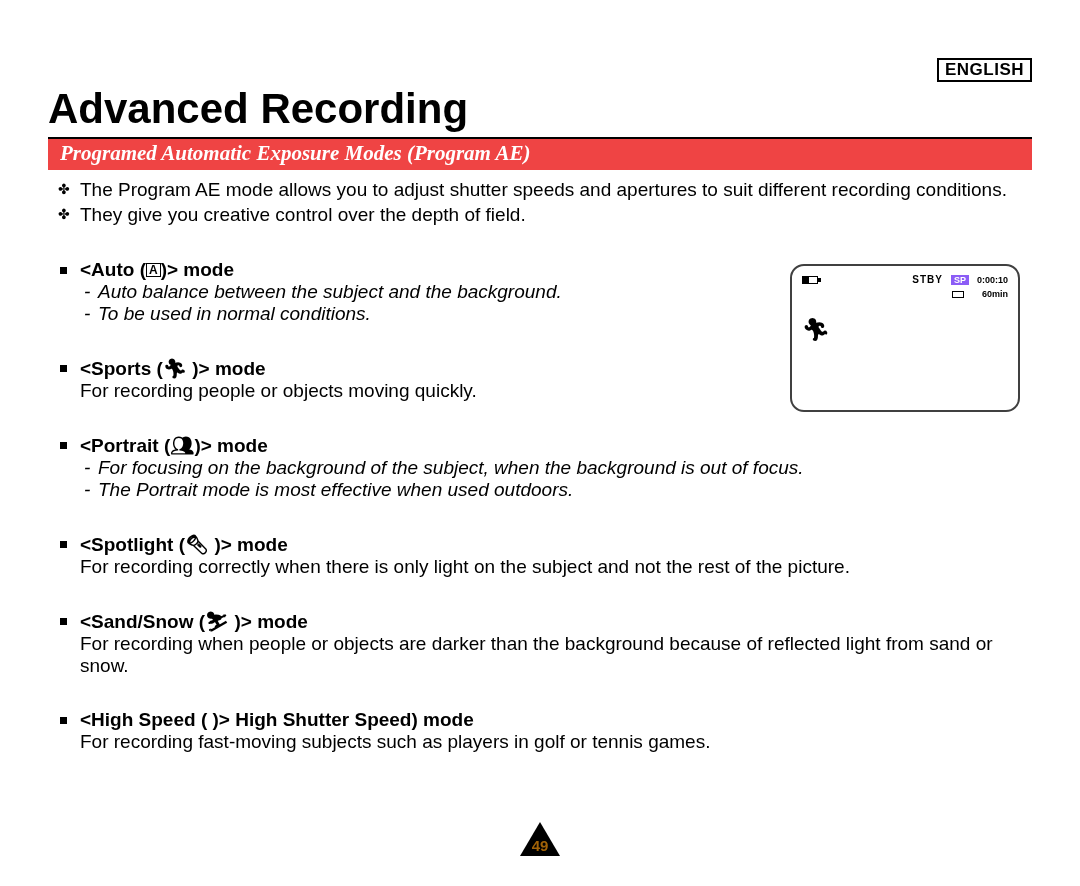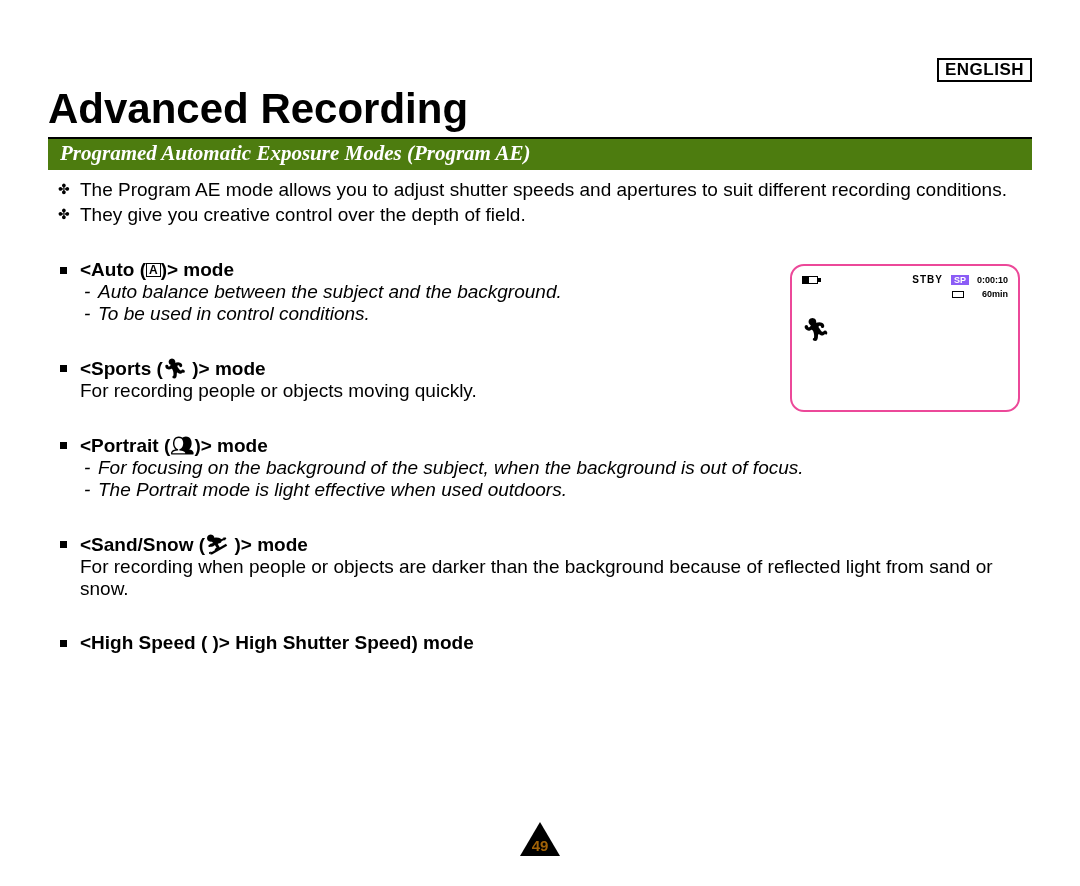--- a/index.html
+++ b/index.html
@@ -32,21 +32,21 @@
     font-size: 42px;
     font-weight: bold;
     margin: 30px 0 4px 0;
   }
   .hr-top {
     border: none;
     border-top: 2px solid #000;
     margin: 0;
   }
   .subhead {
-    background: #4d7c0f;
+    background: #ef4444;
     color: #fff;
     font-style: italic;
     font-weight: bold;
     font-size: 21px;
     padding: 2px 12px 4px 12px;
     margin: 0;
     font-family: "Times New Roman", serif;
   }
   .content {
     position: relative;
@@ -107,21 +107,21 @@
   }
   .modes-full {
     padding-right: 0;
   }
   .screenbox {
     position: absolute;
     top: 264px;
     right: 60px;
     width: 230px;
     height: 148px;
-    border: 2px solid #ec4899;
+    border: 2px solid #404040;
     border-radius: 14px;
     font-size: 10px;
     font-weight: bold;
     padding: 8px 10px;
   }
   .screen-row {
     display: flex;
     align-items: center;
     gap: 8px;
   }
@@ -220,59 +220,68 @@
       <div class="line">They give you creative control over the depth of field.</div>
     </div>
 
     <div class="modes">
       <div class="mode-item">
         <span class="mode-title">
           <span>&lt;Auto (</span><span style="display:inline-block;border:1.5px solid #000;font-size:12px;line-height:12px;padding:0 2px;vertical-align:2px;">A</span><span>)&gt; mode</span>
         </span>
         <div class="mode-desc">
           <div class="dash">Auto balance between the subject and the background.</div>
-          <div class="dash">To be used in control conditions.</div>
+          <div class="dash">To be used in normal conditions.</div>
         </div>
       </div>
     </div>
 
     <div class="modes">
       <div class="mode-item">
         <span class="mode-title">
           <span>&lt;Sports (</span><span class="icon-glyph">🏃︎</span><span> )&gt; mode</span>
         </span>
         <div class="mode-desc-plain">For recording people or objects moving quickly.</div>
       </div>
     </div>
 
     <div class="modes modes-full">
       <div class="mode-item">
         <span class="mode-title">
           <span>&lt;Portrait  (</span><span class="icon-glyph">👥︎</span><span>)&gt; mode</span>
         </span>
         <div class="mode-desc">
           <div class="dash">For focusing on the background of the subject, when the background is out of focus.</div>
-          <div class="dash">The Portrait mode is light effective when used outdoors.</div>
+          <div class="dash">The Portrait mode is most effective when used outdoors.</div>
         </div>
       </div>
     </div>
 
-
     <div class="modes modes-full">
       <div class="mode-item">
         <span class="mode-title">
+          <span>&lt;Spotlight (</span><span class="icon-glyph">🔦︎</span><span> )&gt; mode</span>
+        </span>
+        <div class="mode-desc-plain">For recording correctly when there is only light on the subject and not the rest of the picture.</div>
+      </div>
+    </div>
+
+    <div class="modes modes-full">
+      <div class="mode-item">
+        <span class="mode-title">
           <span>&lt;Sand/Snow (</span><span class="icon-glyph">⛷︎</span><span> )&gt; mode</span>
         </span>
         <div class="mode-desc-plain">For recording when people or objects are darker than the background because of reflected light from sand or snow.</div>
       </div>
     </div>
 
     <div class="modes modes-full">
       <div class="mode-item">
         <span class="mode-title">&lt;High Speed (       )&gt; High Shutter Speed) mode</span>
+        <div class="mode-desc-plain">For recording fast-moving subjects such as players in golf or tennis games.</div>
       </div>
     </div>
 
   </div>
 
   <div class="screenbox">
     <div class="screen-row">
       <div class="batt">
           <div class="batt-fill"></div>
         </div>

